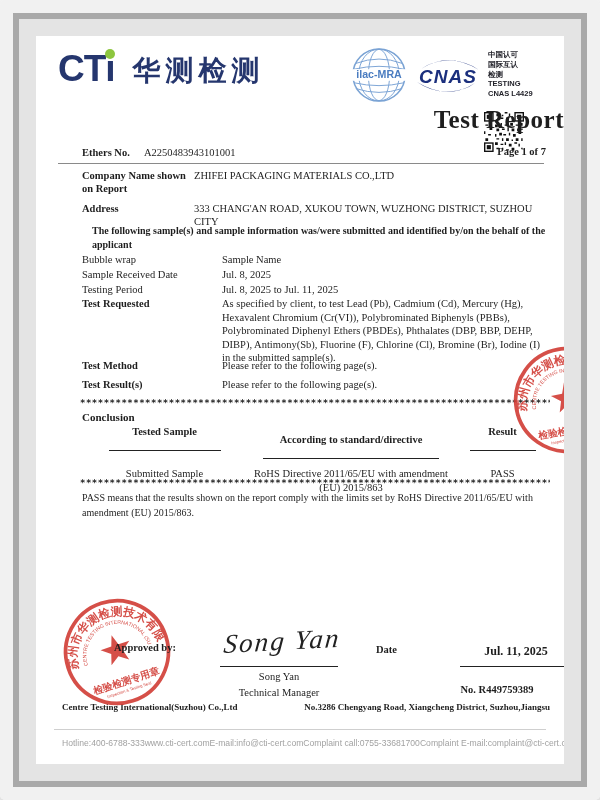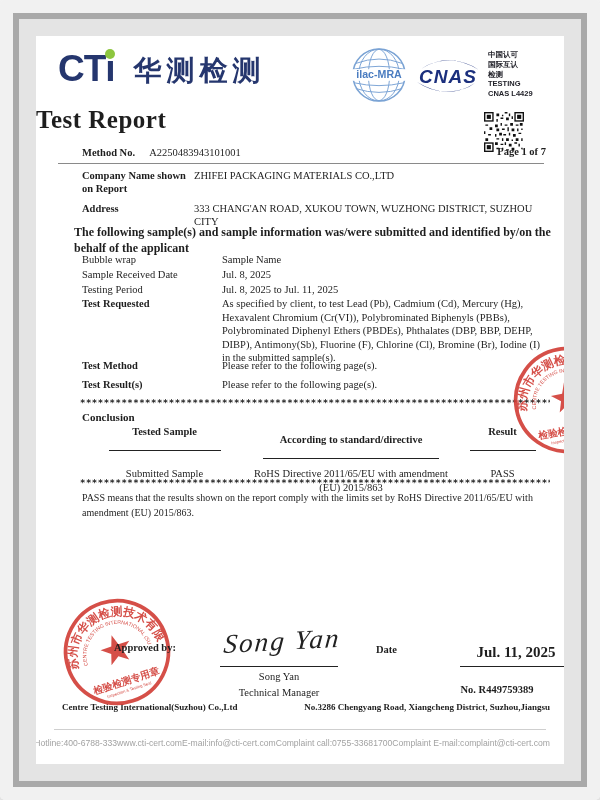--- a/index.html
+++ b/index.html
@@ -7,46 +7,46 @@
   body { background:#f6f6f6; font-family:"Liberation Serif", serif; color:#1e1e1e; position:relative; overflow:hidden; }
 
   
   .f1 { position:absolute; inset:0; border:13px solid #f1f1f1; border-radius:5px;
         box-shadow: inset 0 0 2px rgba(0,0,0,.25), 0 6px 14px rgba(0,0,0,.18); }
   .f2 { position:absolute; inset:0; border:6px solid #a9a9a9; }
   .f3 { position:absolute; inset:0; border:17px solid #e4e4e4; }
   .doc { position:absolute; inset:0; background:#ffffff; overflow:hidden; }
 
   
-  .logo-row { position:absolute; top:16px; left:22px; display:flex; align-items:flex-end; gap:19px; }
+  .logo-row { position:absolute; top:16px; left:22px; display:flex; align-items:flex-end; gap:0; }
   .cti-wordmark { position:relative; font-family:"Liberation Sans", sans-serif; font-weight:bold;
                   font-size:37px; line-height:34px; letter-spacing:-1px; color:#25366e; }
   .cti-dot { position:absolute; top:-3px; left:47px; width:10px; height:10px; border-radius:50%; background:#8dc63f; }
   .cti-cn { font-family:"Liberation Sans", sans-serif; font-weight:bold; font-size:28px; line-height:30px;
-            letter-spacing:5px; color:#25366e; }
+            letter-spacing:5px; color:#25366e;margin-left:18px; }
 
   .marks { position:absolute; top:10px; right:24px; display:flex; align-items:flex-start; gap:5px; }
   .accr-text { font-family:"Liberation Sans", sans-serif; font-size:7.5px; font-weight:bold;
                line-height:1.3; color:#23232b; padding-top:4px; width:52px; }
   .qr { position:absolute; top:76px; right:40px; }
   .page-label { position:absolute; top:110px; right:18px; font-size:10.5px; font-weight:600;margin-left:16px; }
 
-  .title { position:absolute; top:70px; left:0; width:100%; text-align:left;
+  .title { position:absolute; top:70px; left:0; width:100%; text-align:right;
            font-size:25px; font-weight:bold; letter-spacing:.5px; }
 
   .report-no { position:absolute; top:111px; left:46px; font-size:10.5px; }
   .report-no .lbl { font-weight:bold; margin-right:12px; }
   .hr1 { position:absolute; top:127px; left:22px; right:20px; border-top:1px solid #8a8a8a; }
 
   
   .info-block { position:absolute; top:133px; left:46px; right:14px; display:grid;
                 grid-template-columns:112px 1fr; row-gap:7px; font-size:10.5px; line-height:1.25; }
   .info-block .lbl { font-weight:bold; padding-right:6px; }
 
-  .intro { position:absolute; top:188px; left:38px; right:12px; font-size:12px; font-weight:bold; line-height:1.35; }
+  .intro { position:absolute; top:188px; left:56px; right:12px; font-size:10px; font-weight:bold; line-height:1.35; }
 
   .samples { position:absolute; top:216px; left:46px; right:14px; font-size:10.5px; }
   .samples .row { display:grid; grid-template-columns:140px 1fr; line-height:15px; }
 
   .labeled { position:absolute; left:46px; right:14px; display:grid; grid-template-columns:140px 1fr; font-size:10.5px; }
   .labeled .lbl { font-weight:bold; }
   .test-requested { top:261px; line-height:13.5px; }
   .test-method { top:324px; }
   .test-result { top:343px; }
 
@@ -69,28 +69,28 @@
   .stamp { position:absolute; opacity:.9; }
   .stamp-main { left:25px; top:560px; transform:rotate(-18deg); z-index:3; }
   .stamp-side { left:475px; top:308px; transform:rotate(-10deg); }
   .approved-label { position:absolute; left:78px; top:606px; font-size:10.5px; font-weight:bold; z-index:4; }
   .signature { position:absolute; left:188px; top:590px; font-size:27px; font-style:italic;
                transform:skewX(-8deg) rotate(-3deg); letter-spacing:2px; color:#222; z-index:4; }
   .sig-line { position:absolute; left:184px; top:630px; width:118px; border-top:1.4px solid #222; }
   .signer-name { position:absolute; left:184px; top:635px; width:118px; text-align:center; font-size:10.5px; }
   .signer-title { position:absolute; left:184px; top:651px; width:118px; text-align:center; font-size:10.5px; }
   .date-label { position:absolute; left:340px; top:608px; font-size:10.5px; font-weight:bold; }
-  .date-value { position:absolute; left:420px; top:608px; width:120px; text-align:center; font-size:15px; font-weight:600; }
+  .date-value { position:absolute; left:420px; top:608px; width:120px; text-align:center; font-size:12px; font-weight:600; }
   .date-line { position:absolute; left:424px; top:630px; width:112px; border-top:1.6px solid #222; }
   .report-serial { position:absolute; left:400px; top:648px; width:122px; text-align:center; font-size:10.5px; font-weight:600; }
 
   .company-footer { position:absolute; top:666px; left:26px; right:14px; display:flex;
                     justify-content:space-between; font-size:9px; font-weight:600; }
   .footer-hr { position:absolute; top:693px; left:18px; right:18px; border-top:1px solid #cfcfcf; }
-  .contact-footer { position:absolute; top:702px; left:26px; right:14px; display:flex; justify-content:flex-end;
+  .contact-footer { position:absolute; top:702px; left:26px; right:14px; display:flex; justify-content:flex-start;
                     font-family:"Liberation Sans", sans-serif; font-size:8.6px; color:#a2a2a2; white-space:nowrap; }
 
   svg text { font-family:"Liberation Sans", sans-serif; }
   .hidden-defs { position:absolute; width:0; height:0; overflow:hidden; }
 </style>
 </head>
 <body>
 
 <svg class="hidden-defs" aria-hidden="true">
   <symbol id="cti-stamp" viewBox="0 0 120 120">
@@ -159,21 +159,21 @@
       <path fill="#111" d="M0 22h7v7H0z"></path>
             <path fill="#fff" d="M1 23h5v5H1z"></path>
             <path fill="#111" d="M2 24h3v3H2z"></path>
       <path fill="#111" d="M9 1h2v2H9z M13 2h1v1h-1z M15 0h2v1h-2z M18 1h1v2h-1z M12 4h2v1h-2z M9 5h1v2H9z M16 4h2v2h-2z M20 3h1v2h-1z M1 9h2v1H1z M4 11h2v2H4z M0 14h1v2H0z M3 16h2v1H3z M1 19h2v2H1z M8 9h2v2H8z M12 8h1v2h-1z M15 9h2v1h-2z M19 8h2v2h-2z M23 9h2v1h-2z M26 8h2v2h-2z M9 12h2v2H9z M13 12h2v1h-2z M17 11h1v3h-1z M20 12h2v2h-2z M24 12h1v2h-1z M27 12h1v1h-1z M8 16h1v2H8z M11 15h2v2h-2z M14 16h2v1h-2z M18 15h1v2h-1z M21 16h2v2h-2z M25 15h2v1h-2z M9 19h2v1H9z M13 19h1v2h-1z M16 19h2v2h-2z M20 20h1v1h-1z M23 19h2v2h-2z M27 19h1v2h-1z M8 22h2v2H8z M12 23h2v1h-2z M15 22h1v2h-1z M18 23h2v2h-2z M22 22h2v1h-2z M25 23h1v2h-1z M27 26h1v1h-1z M9 26h2v1H9z M13 26h1v1h-1z M16 27h2v1h-2z M20 26h2v2h-2z"></path>
     </svg>
     <div class="page-label">Page 1 of 7</div>
 
     <div class="title">Test Report</div>
 
     <div class="report-no">
-      <span class="lbl">Method No.</span>
+      <span class="lbl">Ethers No.</span>
       <span>A2250483943101001</span>
     </div>
     <div class="hr1"></div>
 
     <div class="info-block">
       <div class="lbl">Company Name shown on Report</div>
       <div>ZHIFEI PACKAGING MATERIALS CO.,LTD</div>
       <div class="lbl">Address</div>
       <div>333 CHANG'AN ROAD, XUKOU TOWN, WUZHONG DISTRICT, SUZHOU CITY</div>
     </div>

